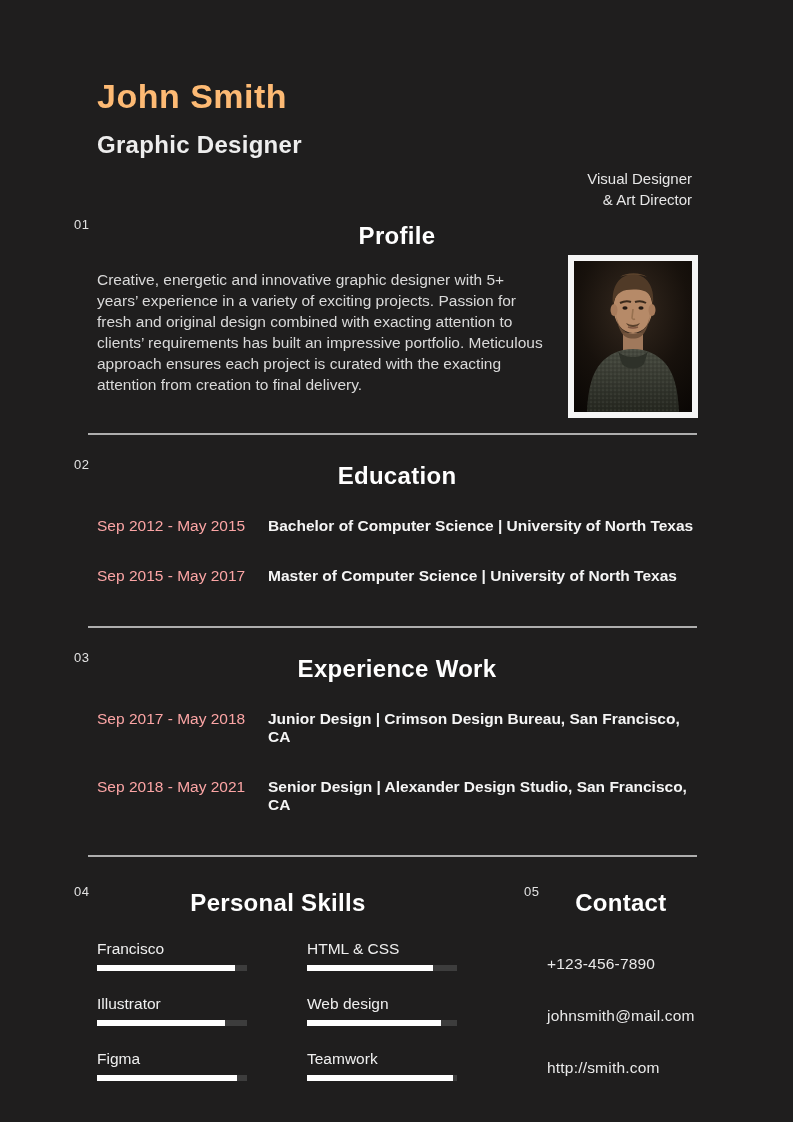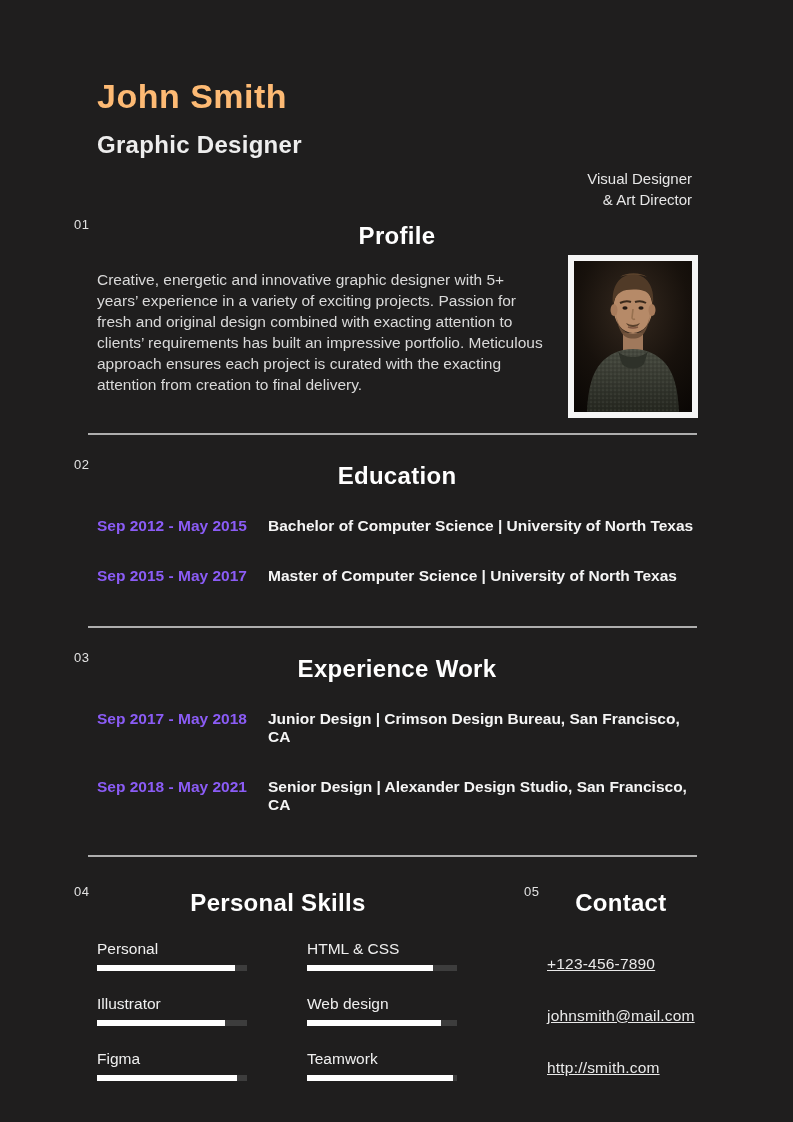--- a/index.html
+++ b/index.html
@@ -92,22 +92,22 @@
   .rows { margin-top:27px; }
   .t-row {
     display:flex;
     align-items:baseline;
     margin-bottom:32px;
     font-size:15.5px;
   }
   .t-row:last-child { margin-bottom:8px; }
   .t-dates {
     flex:0 0 171px;
-    color:#8b5cf6;
-    font-weight:700;
+    color:#fca5a5;
+    font-weight:400;
   }
   .t-desc {
     font-weight:700;
     color:#f5f5f5;
   }
 
   
   .bottom { display:flex; margin-top:32px; }
   .skills-section { width:362px; }
   .contact-section { margin-left:88px; position:relative; }
@@ -134,21 +134,20 @@
     height:6px;
     background:#ffffff;
   }
 
   .contact-list { margin-top:38px; }
   .contact-item {
     font-size:15.5px;
     color:#e9e9e9;
     margin-bottom:34px;
     letter-spacing:0.2px;
-    text-decoration:underline;
   }
 </style>
 </head>
 <body>
 
 <div class="page">
 
   <header>
     <h1 class="name">John Smith</h1>
     <div class="role">Graphic Designer</div>
@@ -258,21 +257,21 @@
 
   <div class="bottom">
 
     <section class="skills-section">
       <div class="sec-head">
         <span class="sec-num">04</span>
         <h2 class="sec-title">Personal Skills</h2>
       </div>
       <div class="skills-grid">
         <div class="skill">
-          <div class="skill-label">Personal</div>
+          <div class="skill-label">Francisco</div>
           <div class="skill-bar">
               <div class="skill-fill" style="width: 92%;"></div>
             </div>
         </div>
         <div class="skill">
           <div class="skill-label">HTML &amp; CSS</div>
           <div class="skill-bar">
               <div class="skill-fill" style="width: 84%;"></div>
             </div>
         </div>

